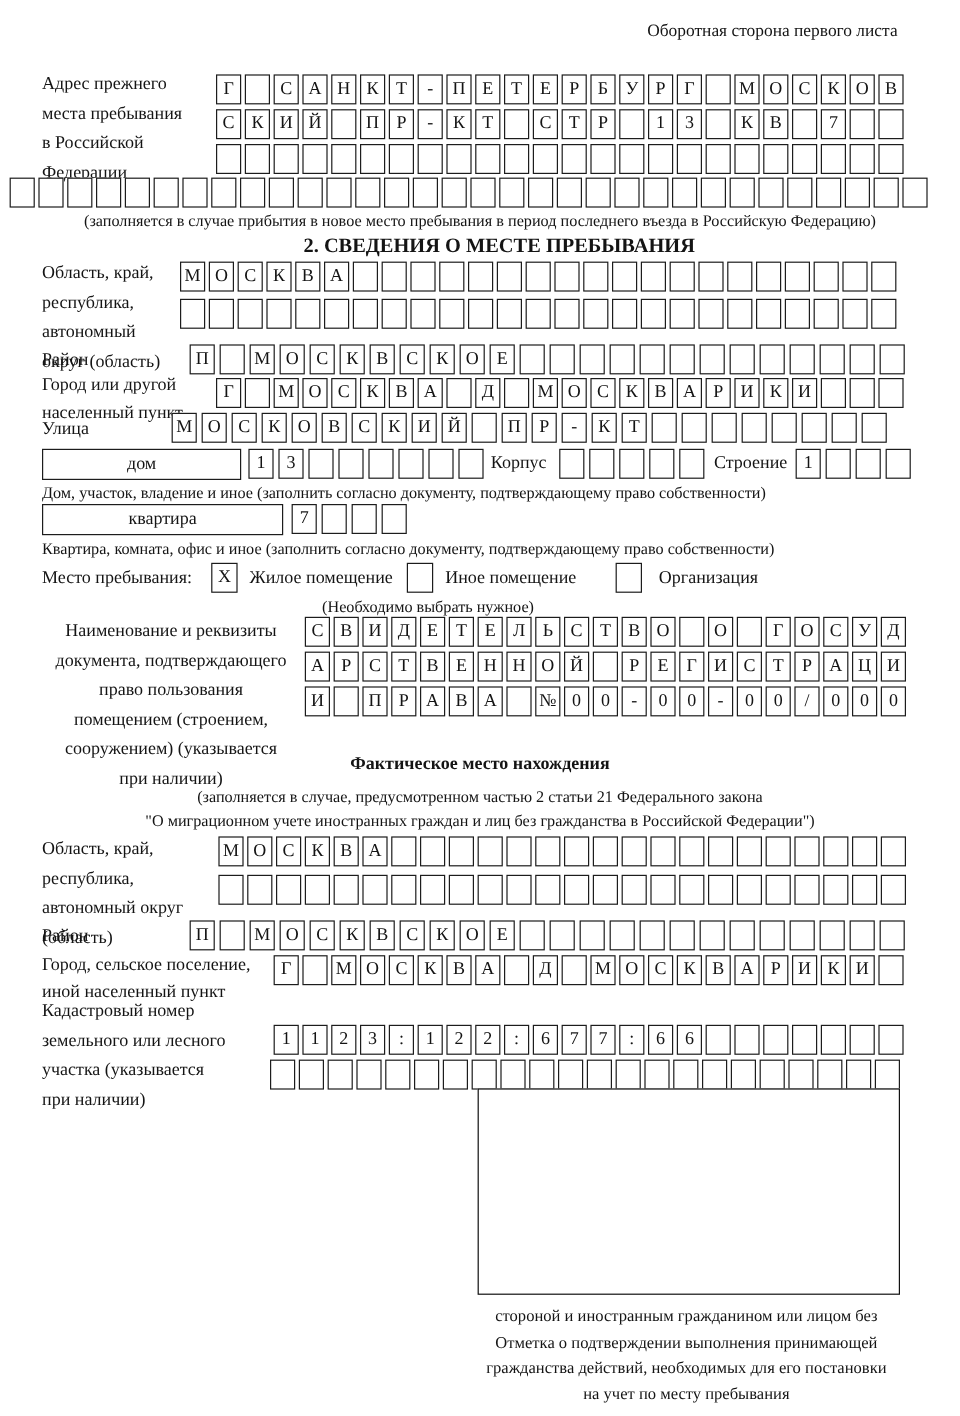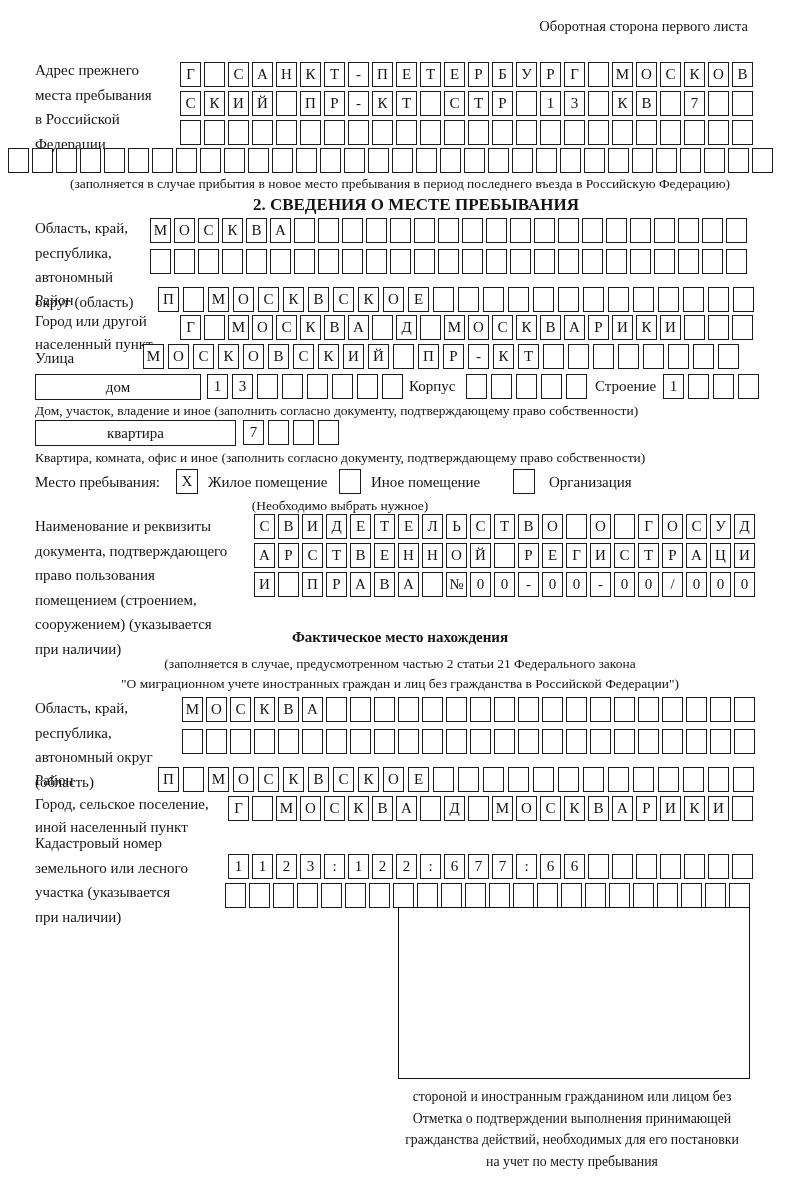--- a/index.html
+++ b/index.html
@@ -337,23 +337,23 @@
     </div>
   <div class="abs caption" style="left:35px;top:450px;">Квартира, комната, офис и иное (заполнить согласно документу, подтверждающему право собственности)</div>
 
   <div class="abs label" style="left:35px;top:470px;">Место пребывания:</div>
   <div class="abs cb" style="left:176px;top:469px;">X</div>
   <div class="abs label" style="left:208px;top:470px;">Жилое помещение</div>
   <div class="abs cb" style="left:339px;top:469px;"></div>
   <div class="abs label" style="left:371px;top:470px;">Иное помещение</div>
   <div class="abs cb" style="left:513px;top:469px;"></div>
   <div class="abs label" style="left:549px;top:470px;">Организация</div>
-  <div class="abs caption" style="left:235px;top:498px;width:210px;text-align:center;">(Необходимо выбрать нужное)</div>
-
-  <div class="abs label" style="left:35px;top:514px;width:215px;">
+  <div class="abs caption" style="left:235px;top:498px;width:210px;text-align:right;">(Необходимо выбрать нужное)</div>
+
+  <div class="abs label" style="left:35px;top:514px;width:215px;text-align:center;">
     <div>Наименование и реквизиты</div>
     <div>документа, подтверждающего</div>
     <div>право пользования</div>
     <div>помещением (строением,</div>
     <div>сооружением) (указывается</div>
     <div>при наличии)</div>
   </div>
   <div class="abs row" style="left:254px;top:514px;">
       <span class="cell">С</span>
       <span class="cell">В</span>

